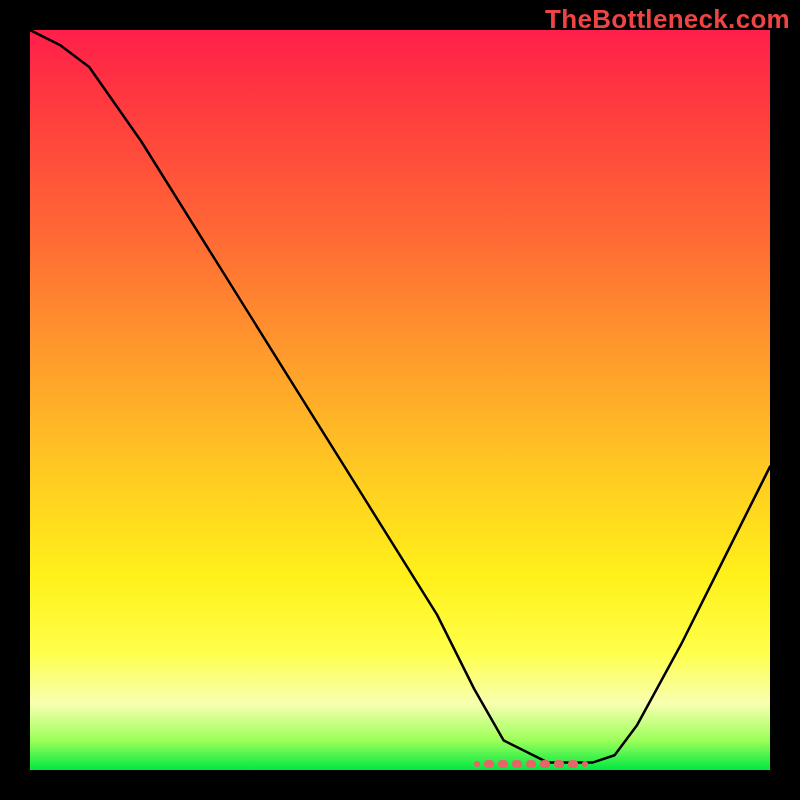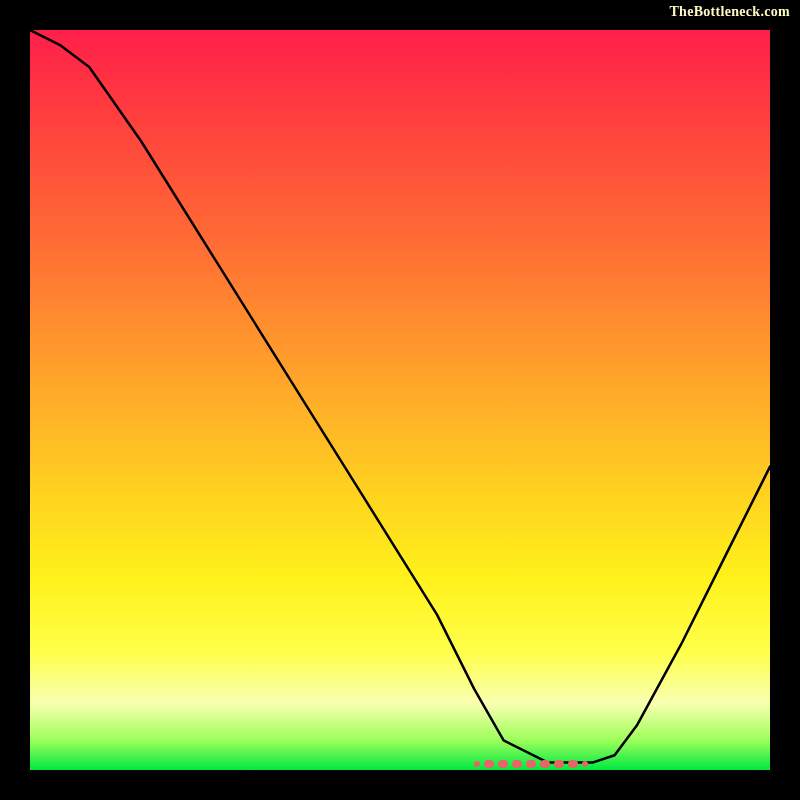--- a/index.html
+++ b/index.html
@@ -14,26 +14,25 @@
   .frame {
     position: relative;
     width: 800px;
     height: 800px;
     background: #000;
   }
   .watermark {
     position: absolute;
     top: 4px;
     right: 10px;
-    color: #fef9c3;
-    font-size: 14px;
+    color: #ef4444;
+    font-size: 26px;
     font-weight: 600;
     letter-spacing: 0.3px;
     z-index: 10;
-    font-family: Liberation Serif, serif;
   }
   .plot-area {
     position: absolute;
     left: 30px;
     top: 30px;
     width: 740px;
     height: 740px;
     overflow: hidden;
   }
   

